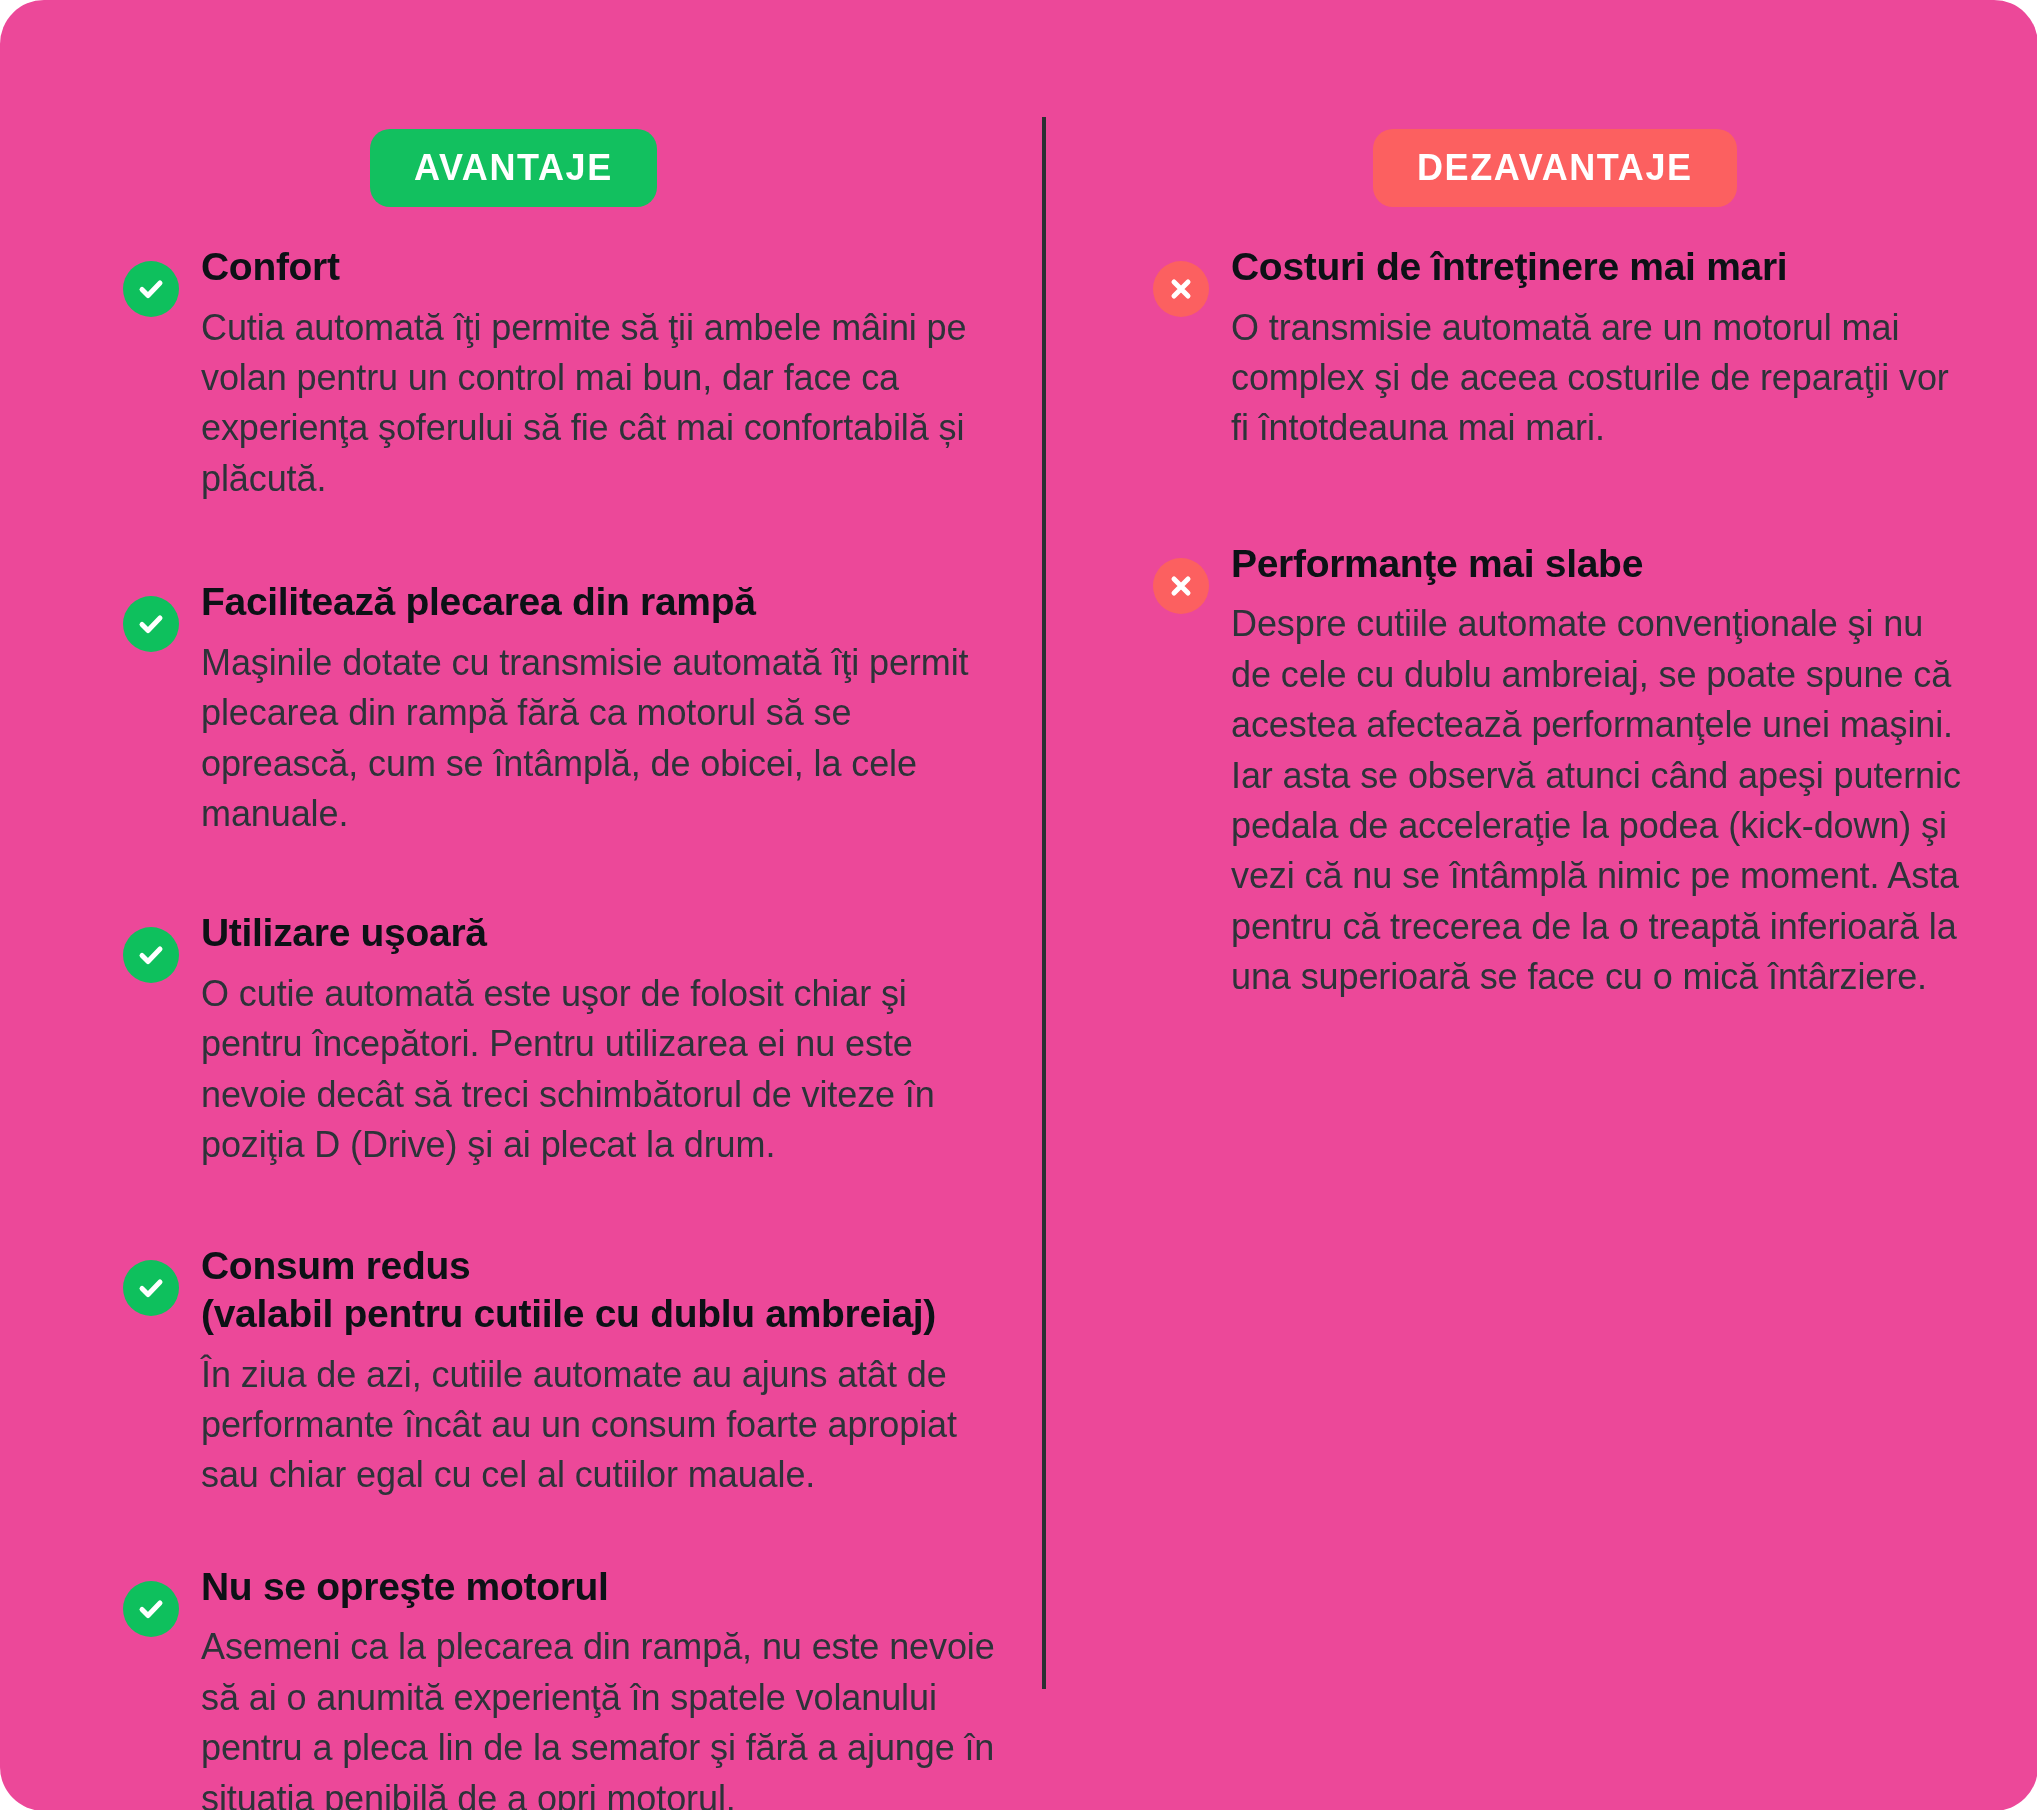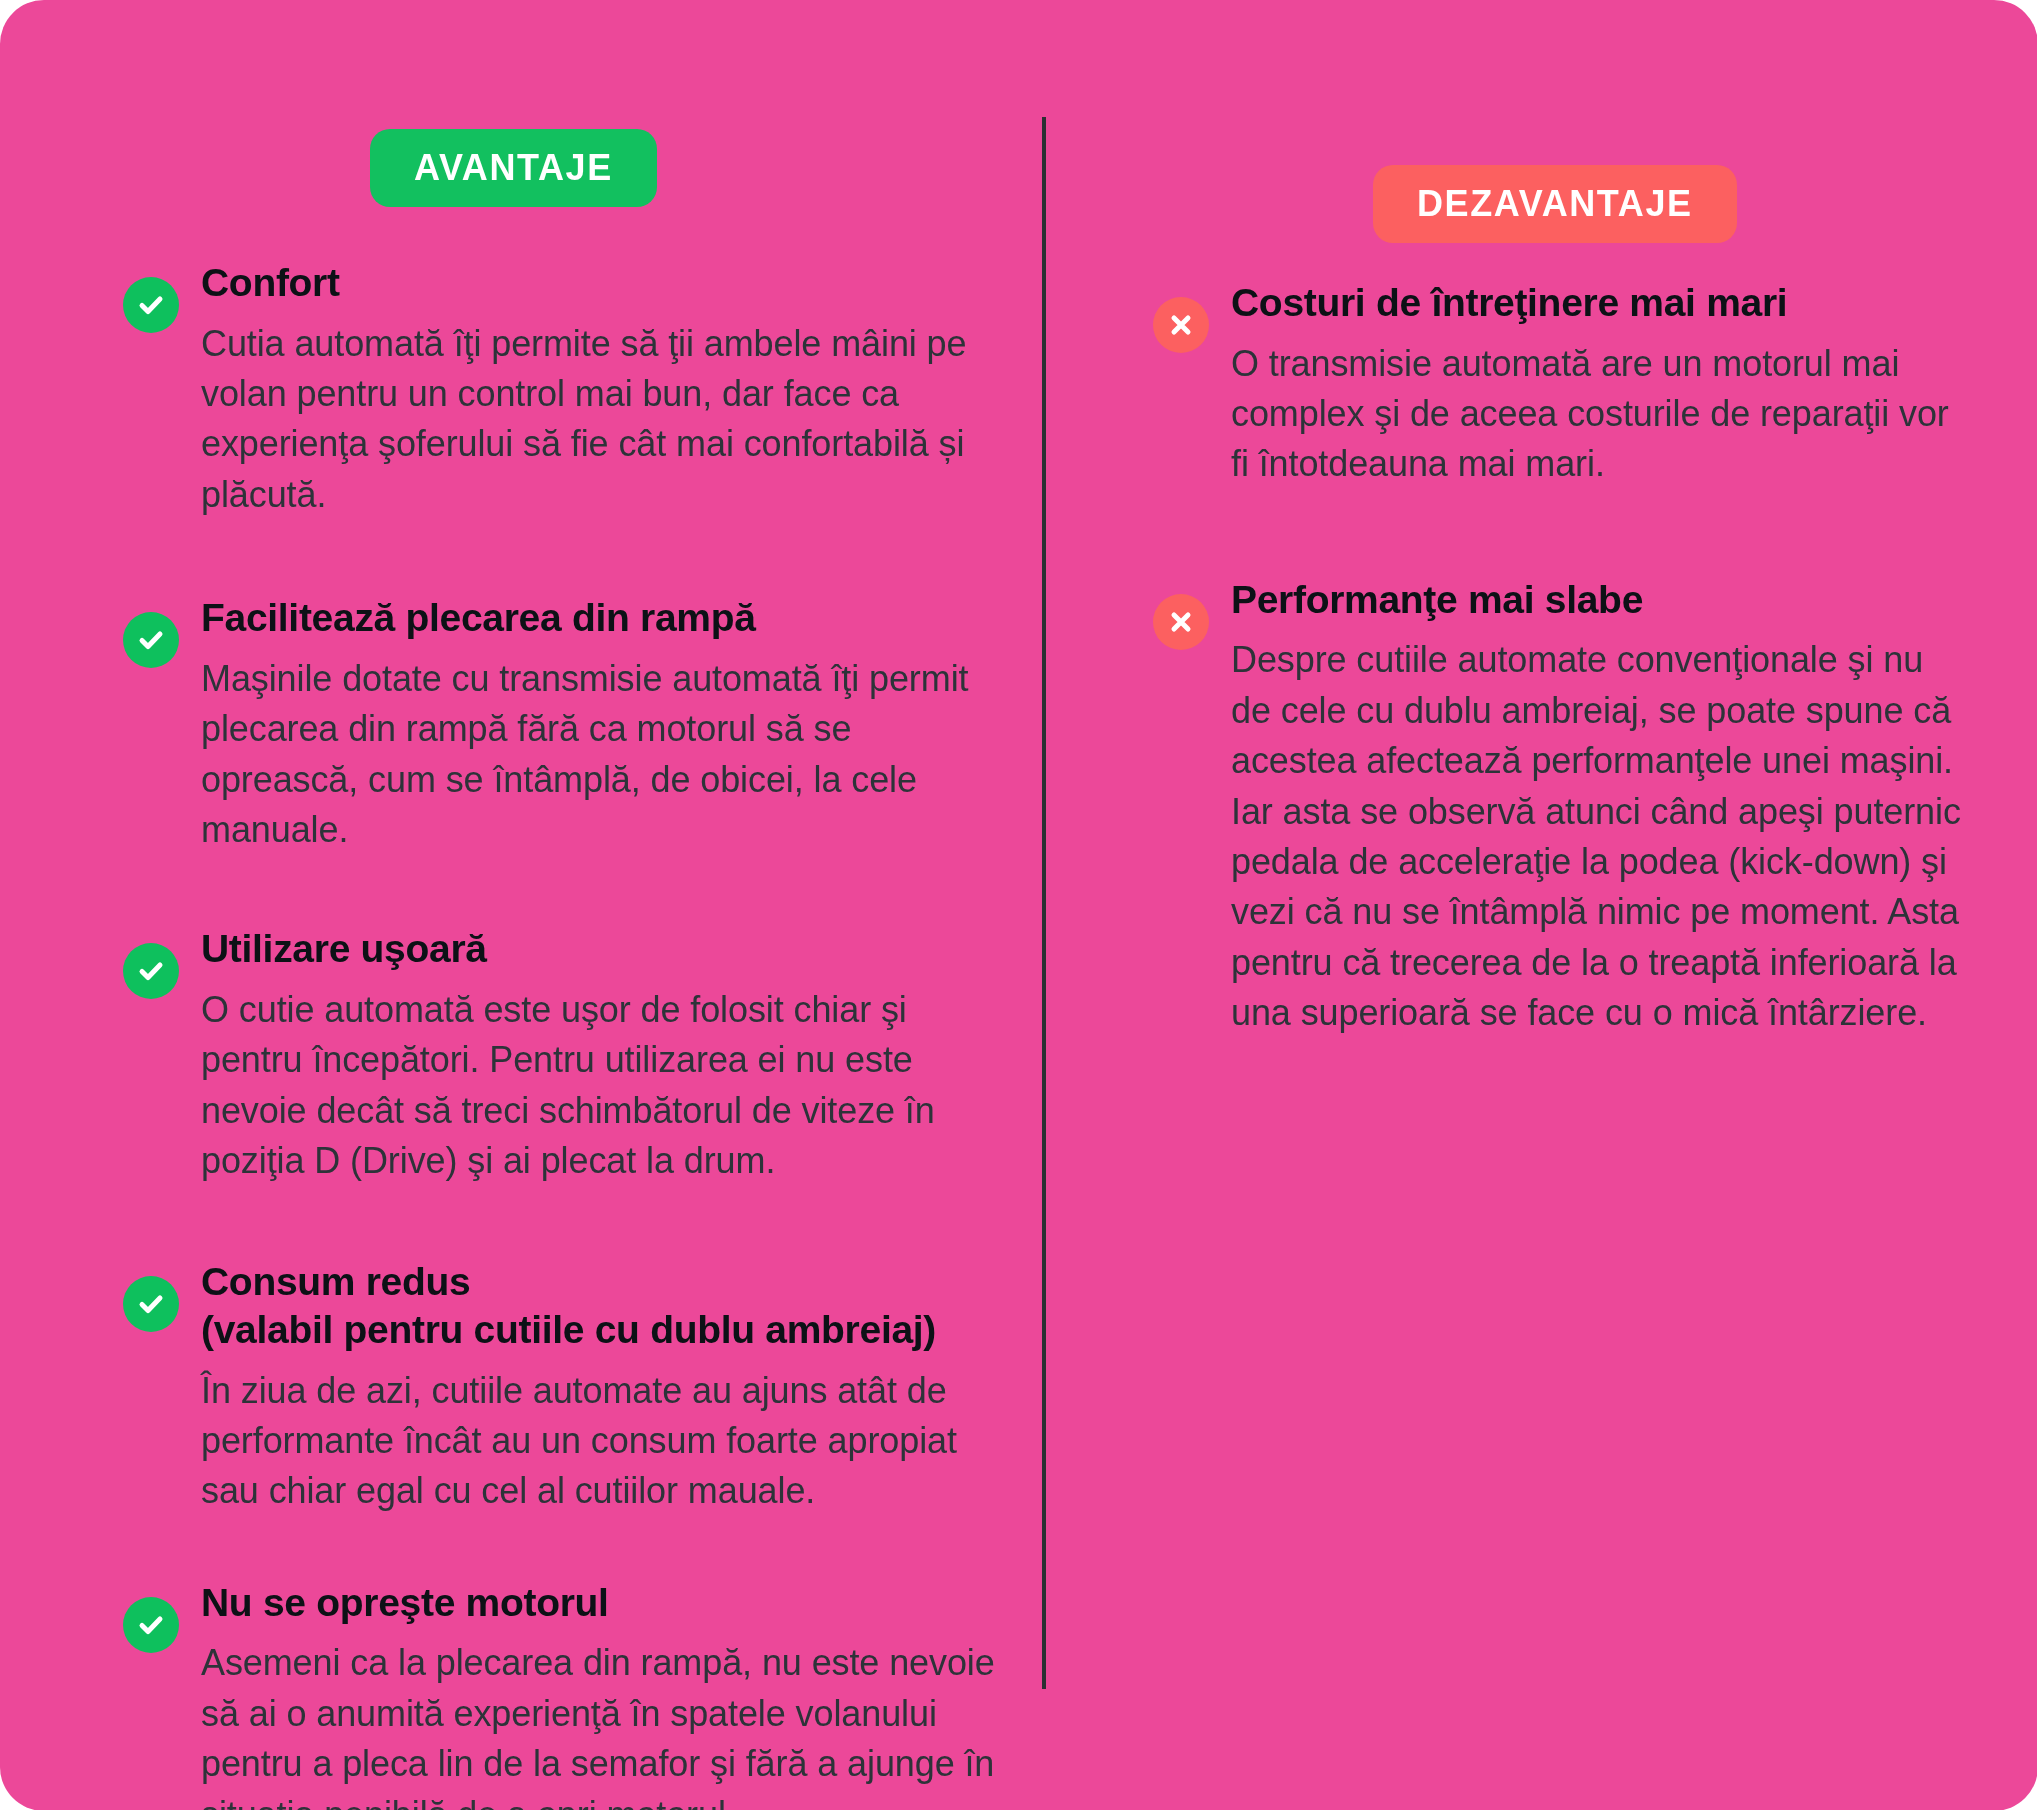--- a/index.html
+++ b/index.html
@@ -26,21 +26,21 @@
     inset: 0;
     display: flex;
     flex-direction: row;
   }
 
   .col {
     position: relative;
     flex: 0 0 auto;
   }
   .col-pros  { width: 1043px; }
-  .col-cons  { width: 995px; margin-top: 36px; }
+  .col-cons  { width: 995px; }
 
   
   .divider {
     position: absolute;
     left: 1042px;
     top: 117px;
     width: 4px;
     height: 1572px;
     background: #2b2f33;
   }
@@ -100,21 +100,21 @@
 
   .item-desc {
     margin-top: 12px;
     font-size: 36px;
     line-height: 1.40;
     color: #2d3339;
     letter-spacing: -0.1px;
   }
 
   
-  .item-pros-1 { margin-bottom: 74px; margin-top: 16px; }
+  .item-pros-1 { margin-bottom: 74px; }
   .item-pros-2 { margin-bottom: 70px; }
   .item-pros-3 { margin-bottom: 72px; }
   .item-pros-4 { margin-bottom: 62px; }
   .item-cons-1 { margin-bottom: 86px; }
 </style>
 </head>
 <body>
 
 <div class="card">
 

